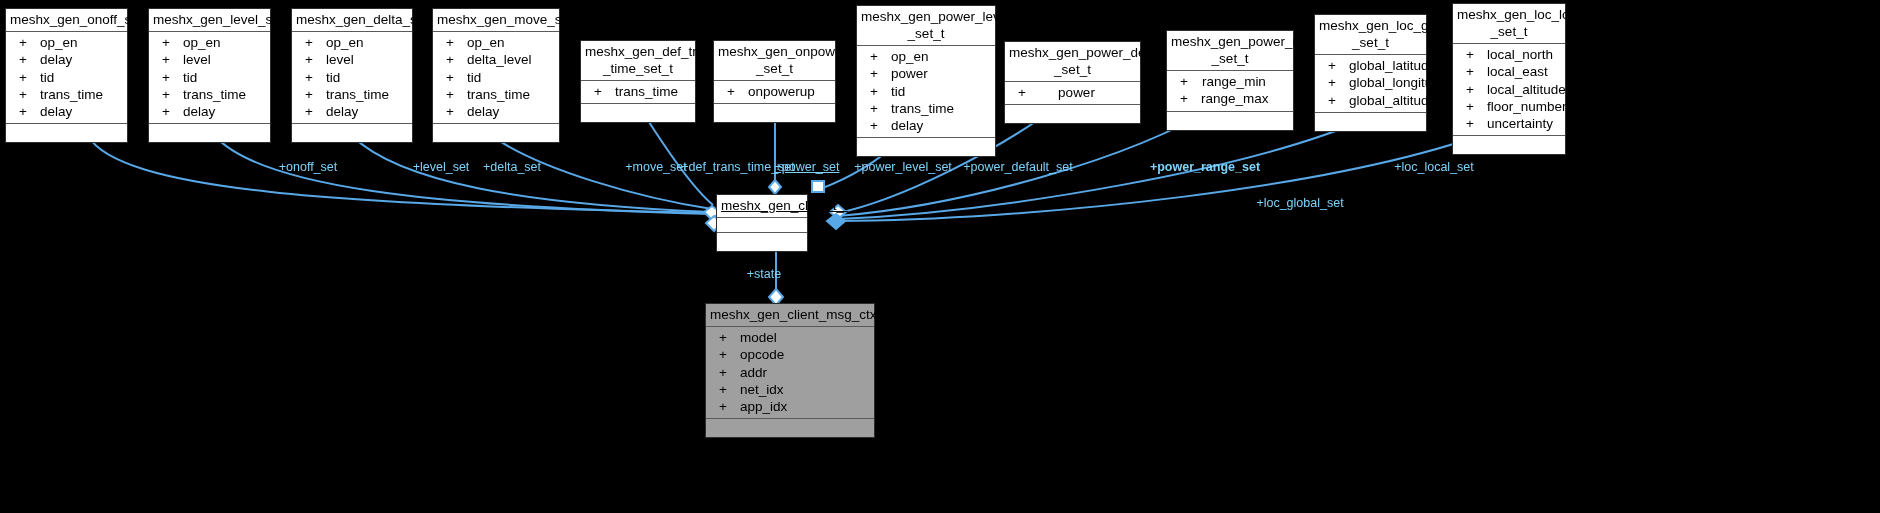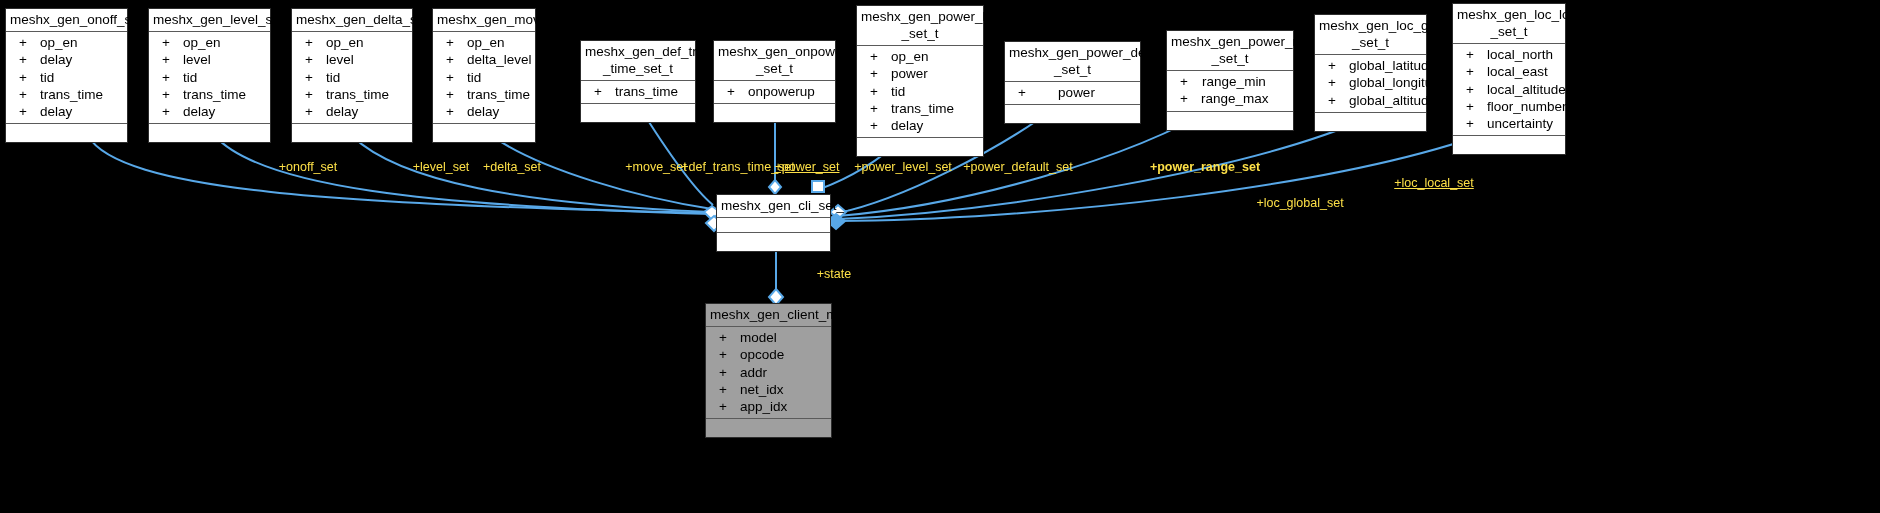--- a/index.html
+++ b/index.html
@@ -69,21 +69,21 @@
     text-align: left;
   }
   .uml-attr.centered .nm {
     text-align: center;
     padding-right: 26px;
   }
   .edge-label {
     position: absolute;
     font-size: 12.5px;
     line-height: 14px;
-    color: #fde047;
+    color: #7dd3fc;
     white-space: nowrap;
     transform: translateX(-50%);
   }
 </style>
 </head>
 <body>
 
 <div id="canvas">
 
   <svg class="edges" viewBox="0 0 1880 513" xmlns="http://www.w3.org/2000/svg">
@@ -189,21 +189,21 @@
             <span class="vis">+</span>
             <span class="nm">trans_time</span>
           </div>
           <div class="uml-attr">
             <span class="vis">+</span>
             <span class="nm">delay</span>
           </div>
         </div>
         <div class="uml-ops"></div>
       </div>
-      <div class="umlbox" style="left: 432px; top: 8px; width: 104px;">
+      <div class="umlbox" style="left: 432px; top: 8px; width: 128px;">
         <div class="uml-title">meshx_gen_move_set_t</div>
         <div class="uml-attrs">
           <div class="uml-attr">
             <span class="vis">+</span>
             <span class="nm">op_en</span>
           </div>
           <div class="uml-attr">
             <span class="vis">+</span>
             <span class="nm">delta_level</span>
           </div>
@@ -237,21 +237,21 @@
         <div class="uml-title">meshx_gen_onpowerup
 _set_t</div>
         <div class="uml-attrs">
           <div class="uml-attr centered">
             <span class="vis">+</span>
             <span class="nm">onpowerup</span>
           </div>
         </div>
         <div class="uml-ops"></div>
       </div>
-      <div class="umlbox" style="left: 856px; top: 5px; width: 128px;">
+      <div class="umlbox" style="left: 856px; top: 5px; width: 140px;">
         <div class="uml-title">meshx_gen_power_level
 _set_t</div>
         <div class="uml-attrs">
           <div class="uml-attr">
             <span class="vis">+</span>
             <span class="nm">op_en</span>
           </div>
           <div class="uml-attr">
             <span class="vis">+</span>
             <span class="nm">power</span>
@@ -336,26 +336,26 @@
             <span class="vis">+</span>
             <span class="nm">floor_number</span>
           </div>
           <div class="uml-attr">
             <span class="vis">+</span>
             <span class="nm">uncertainty</span>
           </div>
         </div>
         <div class="uml-ops"></div>
       </div>
-      <div class="umlbox" style="left: 716px; top: 194px; width: 115px;">
+      <div class="umlbox" style="left: 716px; top: 194px; width: 92px; text-decoration: underline;">
         <div class="uml-title">meshx_gen_cli_set_t</div>
         <div class="uml-attrs empty-compartment"></div>
         <div class="uml-ops"></div>
       </div>
-      <div class="umlbox shaded" style="left: 705px; top: 303px; width: 127px;">
+      <div class="umlbox shaded" style="left: 705px; top: 303px; width: 170px;">
         <div class="uml-title">meshx_gen_client_msg_ctx</div>
         <div class="uml-attrs">
           <div class="uml-attr">
             <span class="vis">+</span>
             <span class="nm">model</span>
           </div>
           <div class="uml-attr">
             <span class="vis">+</span>
             <span class="nm">opcode</span>
           </div>
@@ -380,17 +380,17 @@
       <div class="edge-label" style="left: 308px; top: 160px;">+onoff_set</div>
       <div class="edge-label" style="left: 406px; top: 160px; margin-left: 35px;">+level_set</div>
       <div class="edge-label" style="left: 512px; top: 160px;">+delta_set</div>
       <div class="edge-label" style="left: 656px; top: 160px;">+move_set</div>
       <div class="edge-label" style="left: 714px; top: 160px; margin-left: 24px;">+def_trans_time_set</div>
       <div class="edge-label" style="left: 807px; top: 160px; text-decoration: underline;">+power_set</div>
       <div class="edge-label" style="left: 903px; top: 160px;">+power_level_set</div>
       <div class="edge-label" style="left: 1018px; top: 160px;">+power_default_set</div>
       <div class="edge-label" style="left: 1205px; top: 160px; font-weight: bold;">+power_range_set</div>
       <div class="edge-label" style="left: 1300px; top: 160px; margin-top: 36px;">+loc_global_set</div>
-      <div class="edge-label" style="left: 1434px; top: 176px; text-decoration: underline;">+loc_local_set</div>
-      <div class="edge-label" style="left: 834px; top: 267px;">+state</div>
+      <div class="edge-label" style="left: 1434px; top: 160px;">+loc_local_set</div>
+      <div class="edge-label" style="left: 764px; top: 267px;">+state</div>
     </div>
 
 </div>
 
 </body></html>

